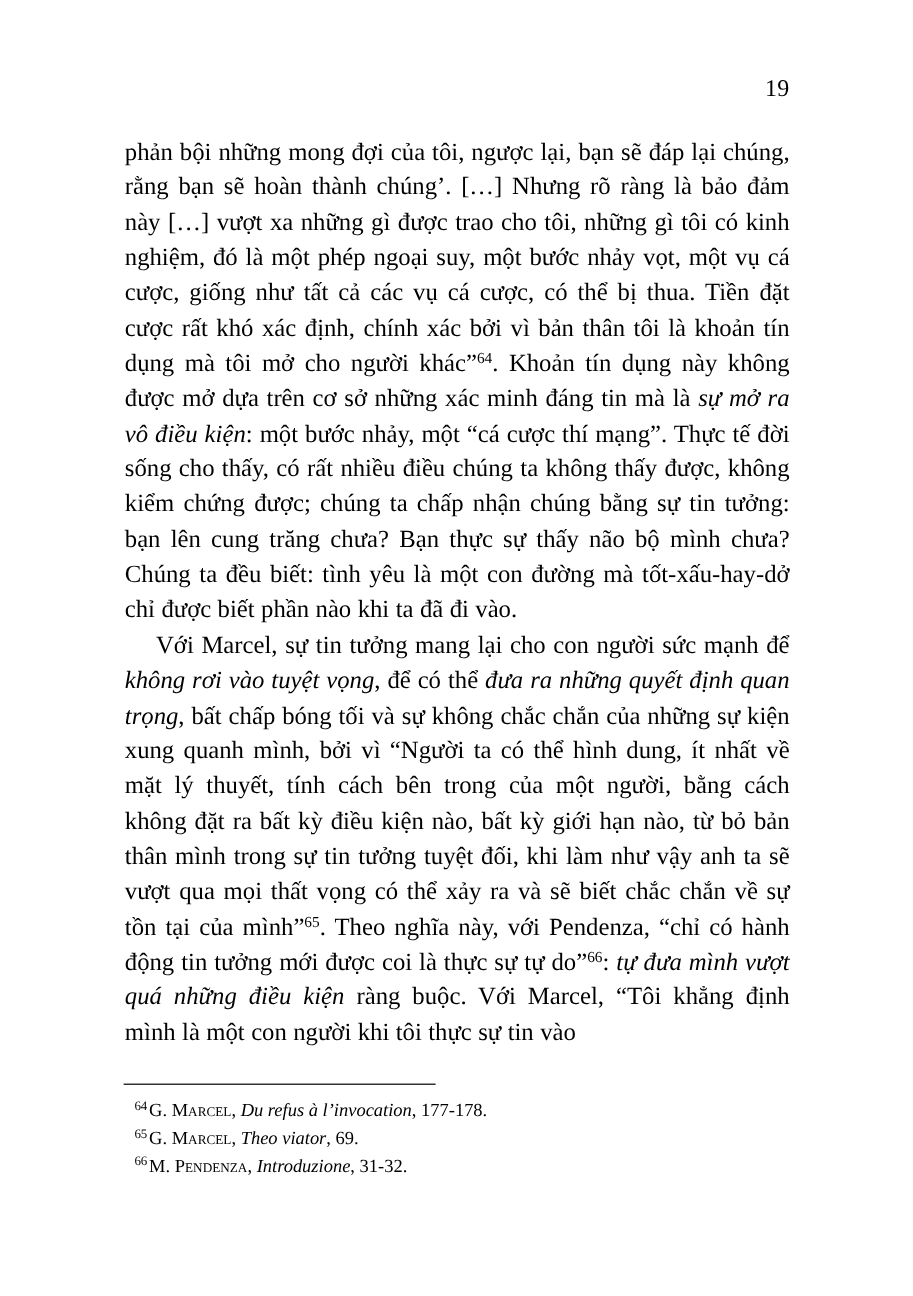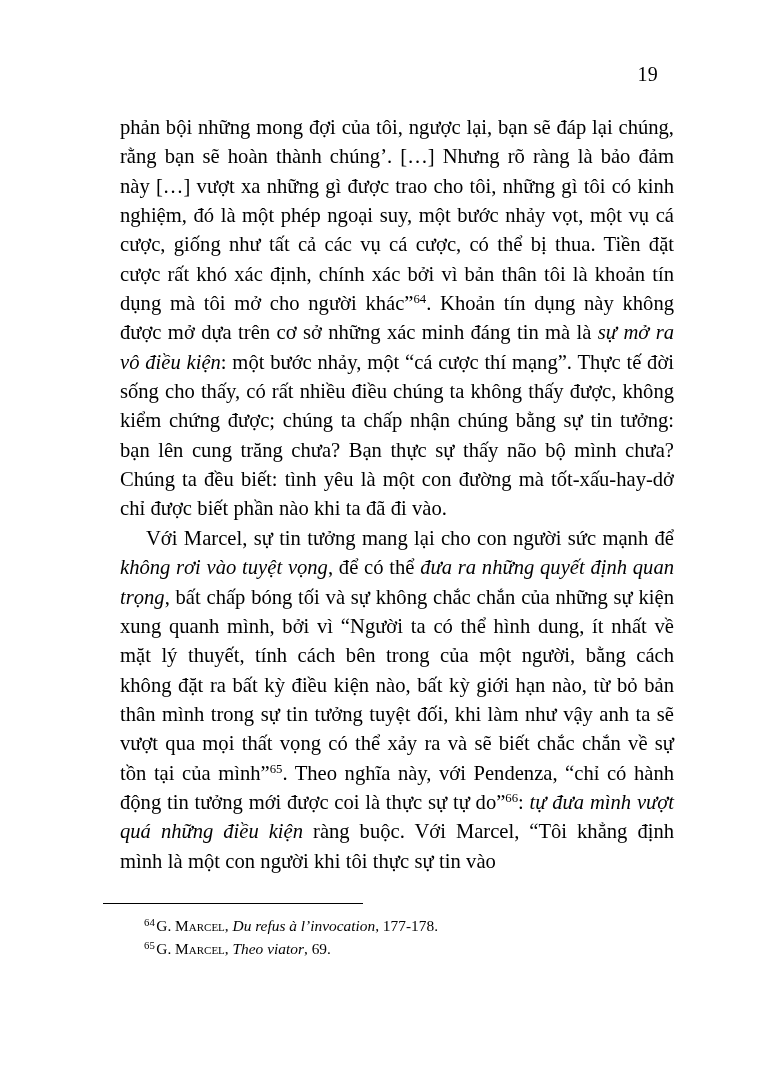--- a/index.html
+++ b/index.html
@@ -26,21 +26,21 @@
     width: 554px;
     text-align: right;
     font-size: 20px;
     line-height: 24px;
     letter-spacing: 0.2px;
   }
 
   
   .body-block {
     position: absolute;
-    left: 120px;
+    left: 104px;
     top: 113px;
     width: 554px;
     font-size: 20.6px;
     line-height: 29.35px;
     text-align: justify;
     text-justify: inter-word;
     hyphens: none;
     word-spacing: 0.2px;
   }
   .body-block p {
@@ -61,21 +61,21 @@
   .fn-rule {
     position: absolute;
     left: 103px;
     top: 903px;
     width: 260px;
     height: 0;
     border-top: 1.6px solid #000;
   }
   .footnotes {
     position: absolute;
-    left: 120px;
+    left: 88px;
     top: 914px;
     width: 554px;
     font-size: 15.4px;
     line-height: 23.4px;
     text-align: left;
   }
   .footnotes .fn-item {
     margin: 0;
     text-indent: 24px;
     white-space: nowrap;
@@ -101,15 +101,16 @@
   <div class="body-block">
     <p class="body-para"><span>phản bội những mong đợi của tôi, ngược lại, bạn sẽ đáp lại chúng, rằng bạn sẽ hoàn thành chúng’. […] Nhưng rõ ràng là bảo đảm này […] vượt xa những gì được trao cho tôi, những gì tôi có kinh nghiệm, đó là một phép ngoại suy, một bước nhảy vọt, một vụ cá cược, giống như tất cả các vụ cá cược, có thể bị thua. Tiền đặt cược rất khó xác định, chính xác bởi vì bản thân tôi là khoản tín dụng mà tôi mở cho người khác”</span><sup class="fn">64</sup><span>. Khoản tín dụng này không được mở dựa trên cơ sở những xác minh đáng tin mà là </span><span class="it">sự mở ra vô điều kiện</span><span>: một bước nhảy, một “cá cược thí mạng”. Thực tế đời sống cho thấy, có rất nhiều điều chúng ta không thấy được, không kiểm chứng được; chúng ta chấp nhận chúng bằng sự tin tưởng: bạn lên cung trăng chưa? Bạn thực sự thấy não bộ mình chưa? Chúng ta đều biết: tình yêu là một con đường mà tốt-xấu-hay-dở chỉ được biết phần nào khi ta đã đi vào.</span></p>
     <p class="body-para indent"><span>Với Marcel, sự tin tưởng mang lại cho con người sức mạnh để </span><span class="it">không rơi vào tuyệt vọng</span><span>, để có thể </span><span class="it">đưa ra những quyết định quan trọng</span><span>, bất chấp bóng tối và sự không chắc chắn của những sự kiện xung quanh mình, bởi vì “Người ta có thể hình dung, ít nhất về mặt lý thuyết, tính cách bên trong của một người, bằng cách không đặt ra bất kỳ điều kiện nào, bất kỳ giới hạn nào, từ bỏ bản thân mình trong sự tin tưởng tuyệt đối, khi làm như vậy anh ta sẽ vượt qua mọi thất vọng có thể xảy ra và sẽ biết chắc chắn về sự tồn tại của mình”</span><sup class="fn">65</sup><span>. Theo nghĩa này, với Pendenza, “chỉ có hành động tin tưởng mới được coi là thực sự tự do”</span><sup class="fn">66</sup><span>: </span><span class="it">tự đưa mình vượt quá những điều kiện</span><span> ràng buộc. Với Marcel, “Tôi khẳng định mình là một con người khi tôi thực sự tin vào</span></p>
   </div>
 
   <div class="fn-rule"></div>
 
   <div class="footnotes">
     <p class="fn-item"><sup class="fn-mark">64</sup><span>G. </span><span class="sc">Marcel</span><span>, </span><span class="it">Du refus à l’invocation</span><span>, 177-178.</span></p>
     <p class="fn-item"><sup class="fn-mark">65</sup><span>G. </span><span class="sc">Marcel</span><span>, </span><span class="it">Theo viator</span><span>, 69.</span></p>
+    <p class="fn-item"><sup class="fn-mark">66</sup><span>M. </span><span class="sc">Pendenza</span><span>, </span><span class="it">Introduzione</span><span>, 31-32.</span></p>
   </div>
 
 </div>
 
 </body></html>

